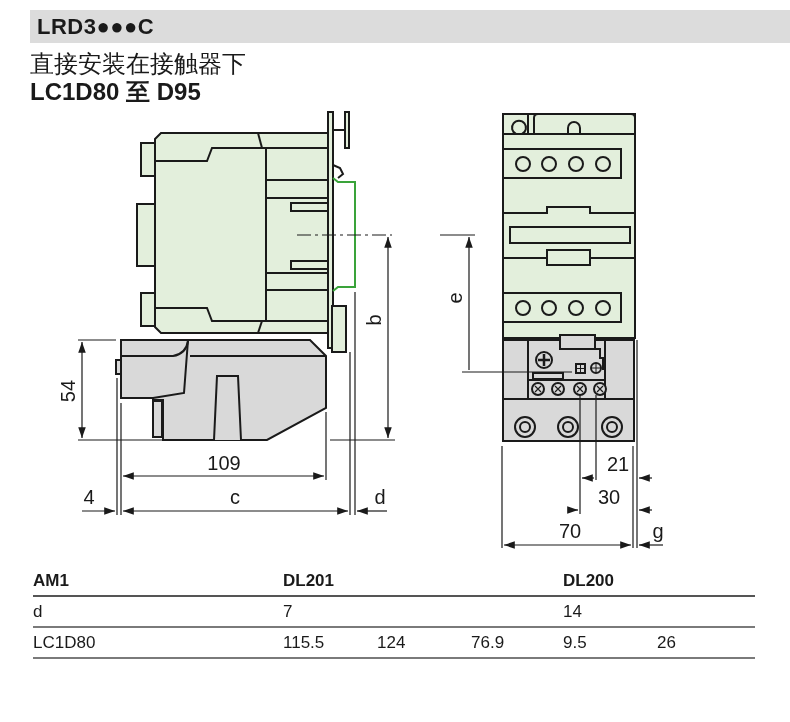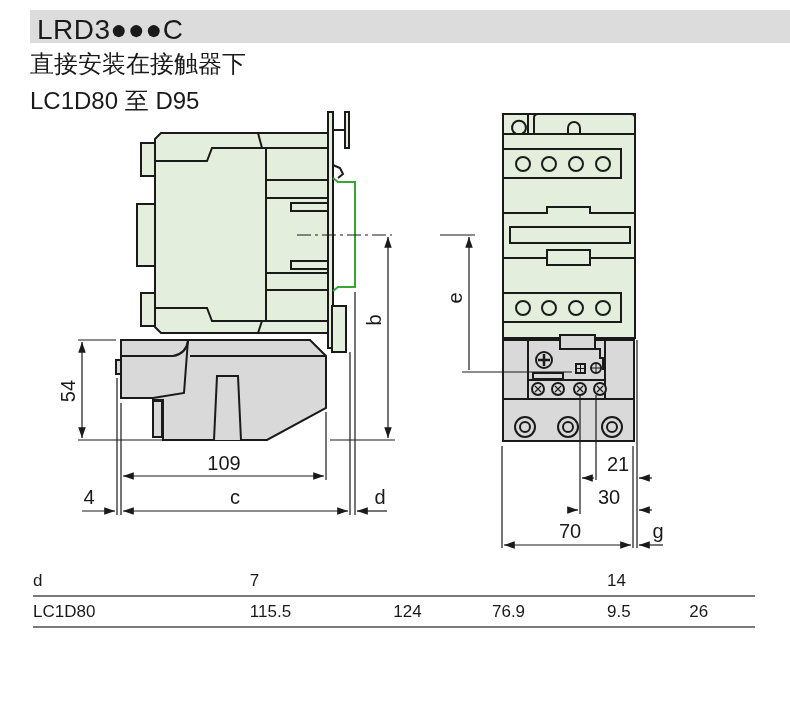--- a/index.html
+++ b/index.html
@@ -1,22 +1,22 @@
 <!DOCTYPE html>
 <html><head>
 <meta charset="utf-8">
 <style>
   html, body { margin: 0; padding: 0; background: #ffffff; }
   body { width: 790px; height: 722px; position: relative; overflow: hidden;
          font-family: "Liberation Sans", "DejaVu Sans", sans-serif; color: #1a1a1a; }
   .title-bar { position: absolute; left: 30px; top: 10px; width: 760px; height: 33px; background: #dcdcdc; }
-  .title-text { position: absolute; left: 37px; top: 14px; font-size: 28px; font-weight: normal; letter-spacing: 0.5px; }
+  .title-text { position: absolute; left: 37px; top: 14px; font-size: 22px; font-weight: bold; letter-spacing: 0.5px; }
   .subtitle { position: absolute; left: 30px; font-size: 24px; }
   .sub1 { top: 48px; }
-  .sub2 { top: 85px; }
+  .sub2 { top: 76px; font-weight: bold; }
   svg.drawing { position: absolute; left: 0; top: 0; }
   .dimtxt { font-family: "Liberation Sans", sans-serif; font-size: 20px; fill: #1a1a1a; }
   table.spec { position: absolute; left: 33px; top: 566px; width: 722px; border-collapse: collapse; font-size: 17px; }
   table.spec td { padding: 0; height: 29px; vertical-align: middle; border-bottom: 2px solid #7a7a7a; }
   table.spec tr.hdr td { font-weight: bold; border-bottom: 2px solid #555; }
   table.spec tr.bold td:first-child { font-weight: normal; }
   table.spec tr.last td { border-bottom: 2px solid #555; }
   .c0 { width: 250px; } .c1 { width: 94px; } .c2 { width: 94px; } .c3 { width: 92px; } .c4 { width: 94px; } .c5 { width: 98px; }
 </style>
 </head>
@@ -181,20 +181,28 @@
   </g>
   <text class="dimtxt" x="462" y="298" transform="rotate(-90 462 298)" text-anchor="middle">e</text>
   <text class="dimtxt" x="618" y="471" text-anchor="middle">21</text>
   <text class="dimtxt" x="609" y="504" text-anchor="middle">30</text>
   <text class="dimtxt" x="570" y="538" text-anchor="middle">70</text>
   <text class="dimtxt" x="658" y="538" text-anchor="middle">g</text>
 </svg>
 
 <table class="spec">
   <tbody>
+      <tr class="hdr">
+    <td class="c0">AM1</td>
+    <td class="c1">DL201</td>
+    <td class="c2"></td>
+    <td class="c3"></td>
+    <td class="c4">DL200</td>
+    <td class="c5"></td>
+  </tr>
   <tr>
     <td>d</td>
     <td>7</td>
     <td></td>
     <td></td>
     <td>14</td>
     <td></td>
   </tr>
   <tr class="bold">
     <td>LC1D80</td>

